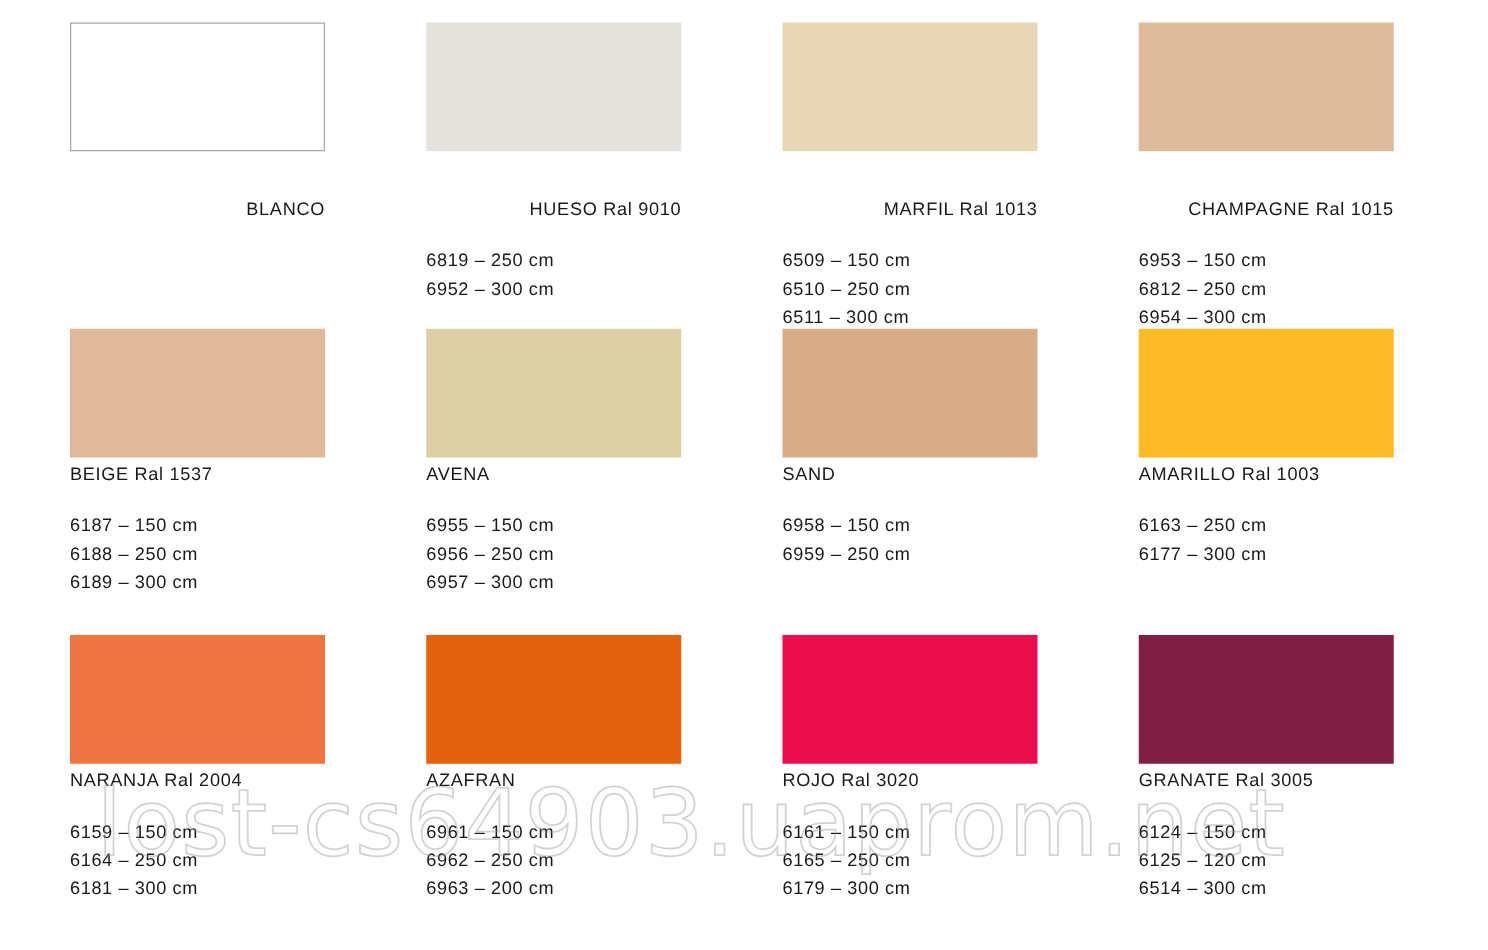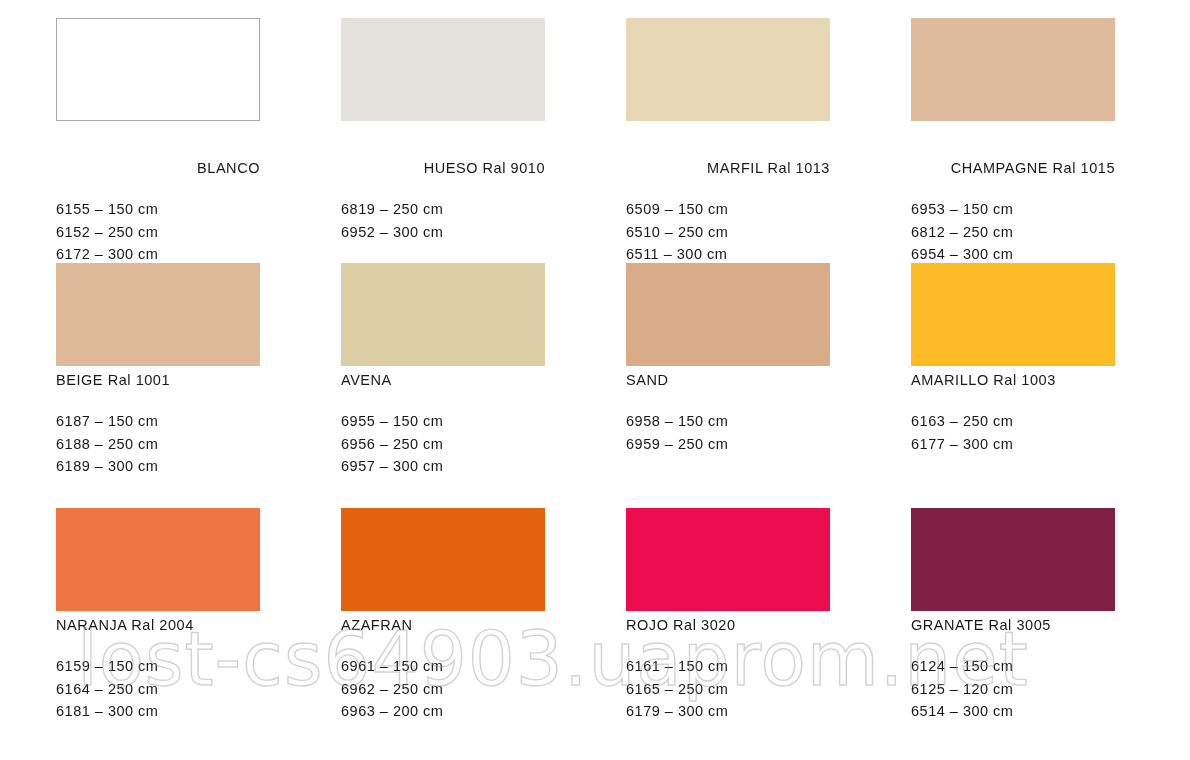--- a/index.html
+++ b/index.html
@@ -98,25 +98,20 @@
   }
 </style>
 </head>
 <body>
 
 <div id="catalog">
   <div class="grid">
       <div class="cell gap-large">
         <div class="swatch bordered" style="background: rgb(255, 255, 255); border-color: rgb(168, 168, 168);"></div>
         <div class="name">BLANCO</div>
-        <div class="sizes">
-          <span class="size-line">6155 – 150 cm</span>
-          <span class="size-line">6152 – 250 cm</span>
-          <span class="size-line">6172 – 300 cm</span>
-        </div>
       </div>
       <div class="cell gap-large">
         <div class="swatch" style="background: rgb(229, 225, 221);"></div>
         <div class="name">HUESO Ral 9010</div>
         <div class="sizes">
           <span class="size-line">6819 – 250 cm</span>
           <span class="size-line">6952 – 300 cm</span>
         </div>
       </div>
       <div class="cell gap-large">
@@ -132,21 +127,21 @@
         <div class="swatch" style="background: rgb(222, 187, 156);"></div>
         <div class="name">CHAMPAGNE Ral 1015</div>
         <div class="sizes">
           <span class="size-line">6953 – 150 cm</span>
           <span class="size-line">6812 – 250 cm</span>
           <span class="size-line">6954 – 300 cm</span>
         </div>
       </div>
       <div class="cell gap-small">
         <div class="swatch" style="background: rgb(222, 186, 155);"></div>
-        <div class="name">BEIGE Ral 1001</div>
+        <div class="name">BEIGE Ral 1537</div>
         <div class="sizes">
           <span class="size-line">6187 – 150 cm</span>
           <span class="size-line">6188 – 250 cm</span>
           <span class="size-line">6189 – 300 cm</span>
         </div>
       </div>
       <div class="cell gap-small">
         <div class="swatch" style="background: rgb(221, 207, 165);"></div>
         <div class="name">AVENA</div>
         <div class="sizes">

